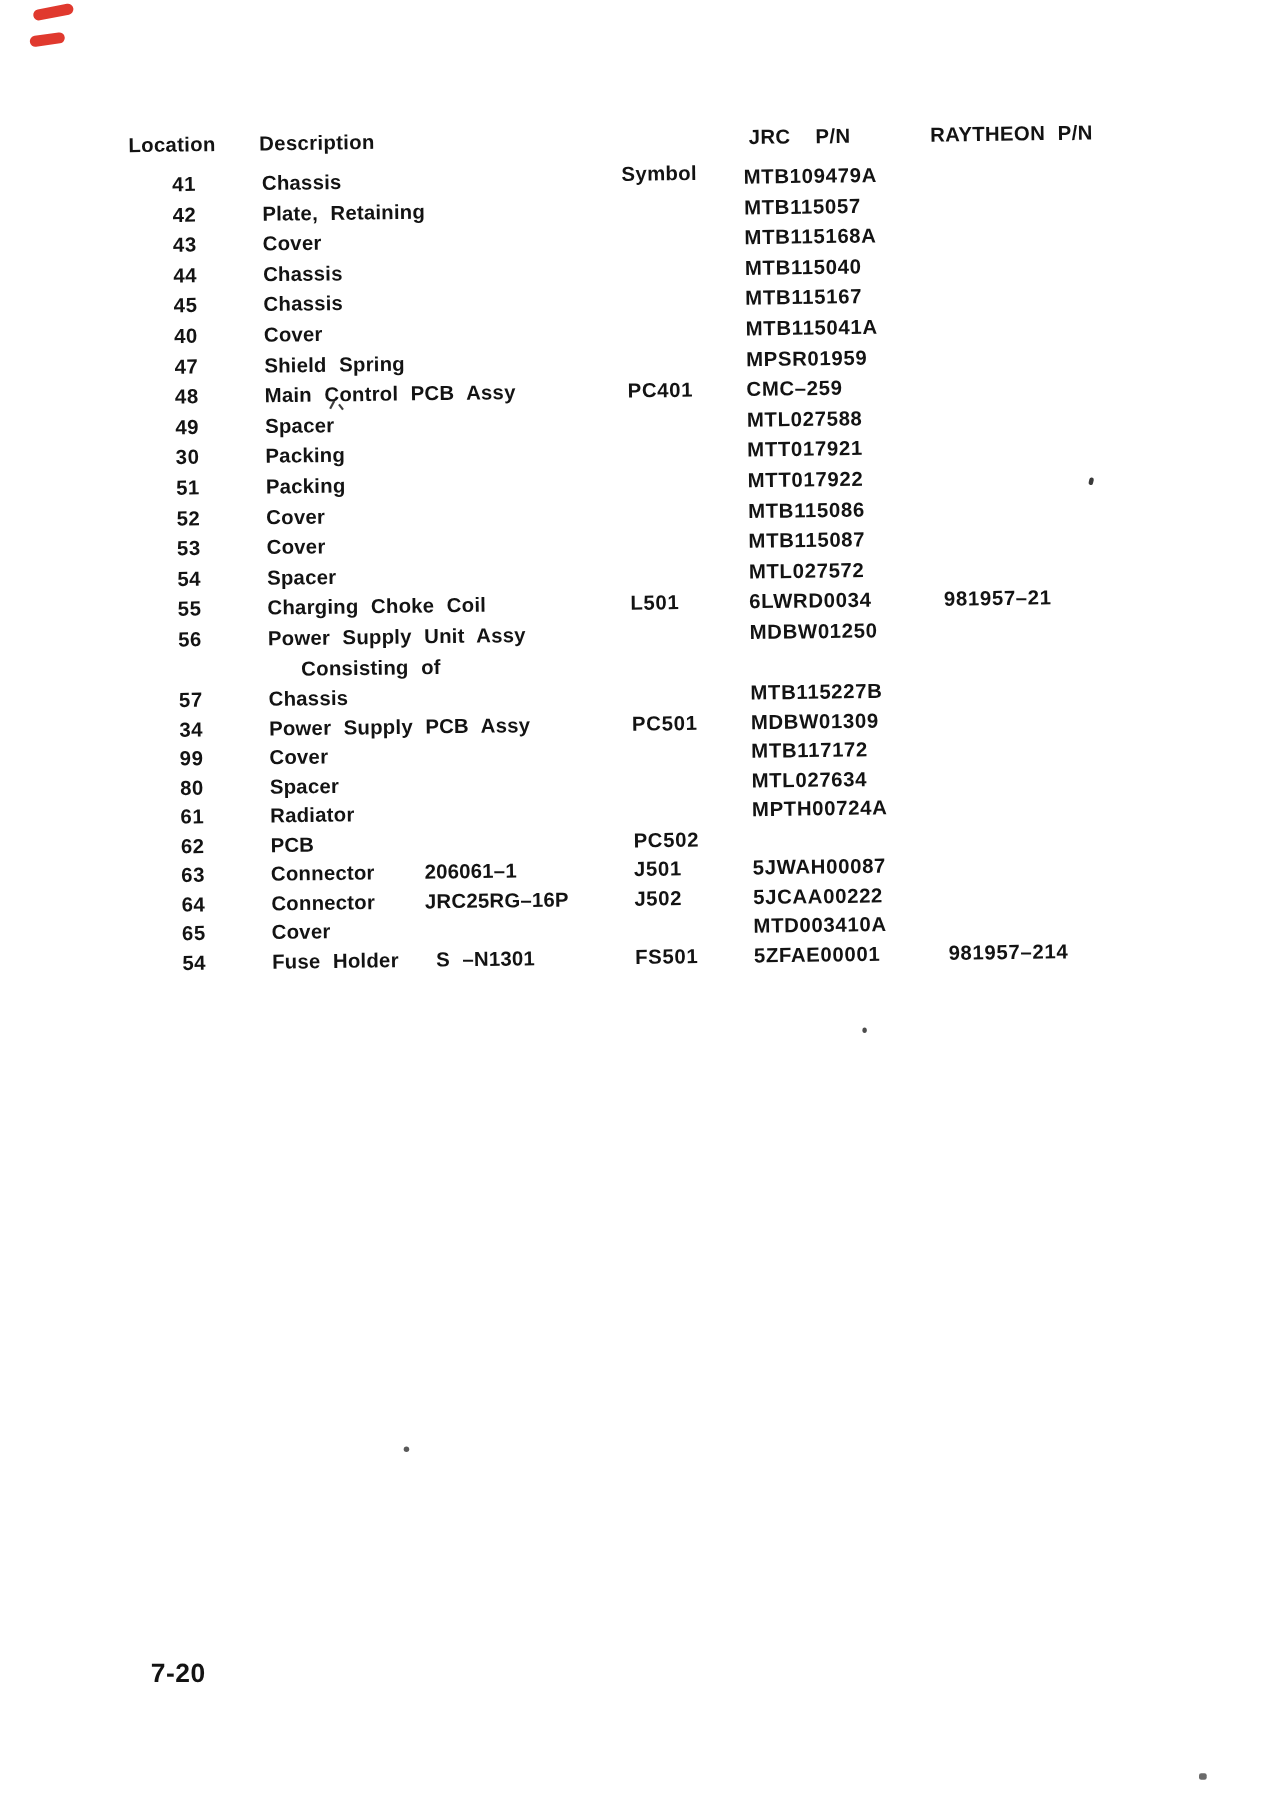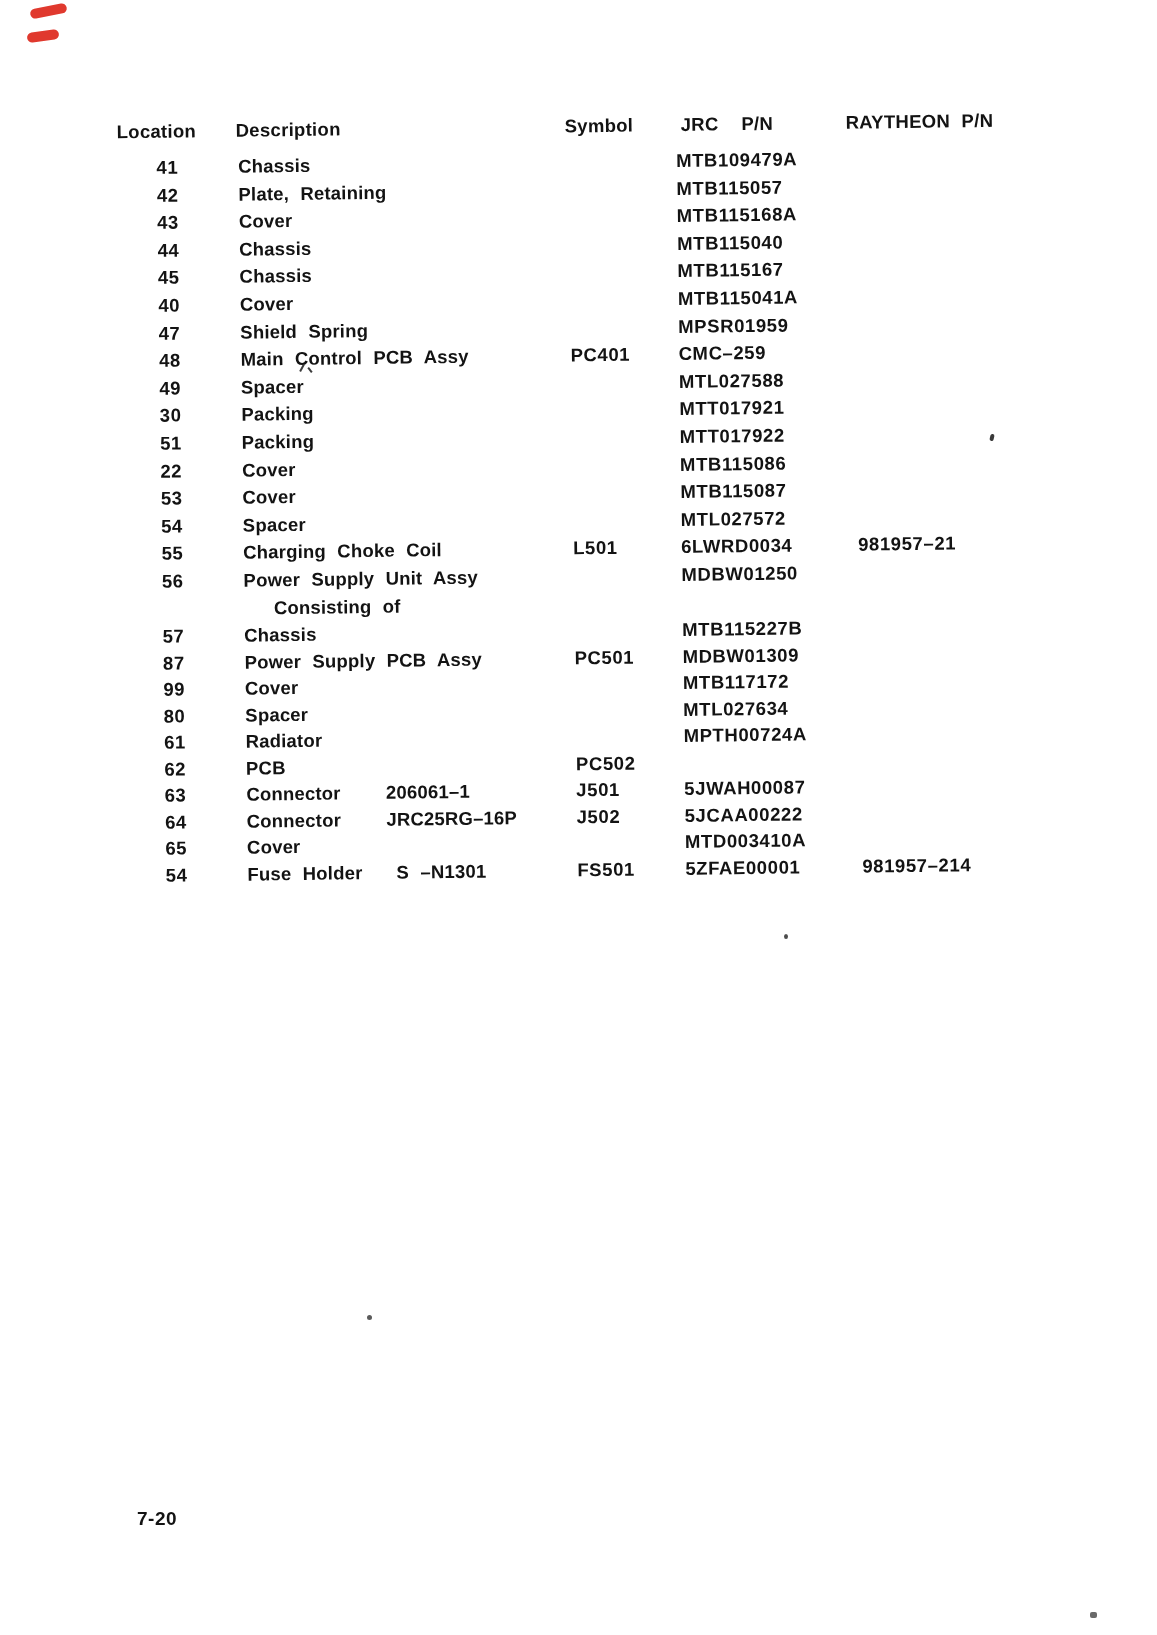--- a/index.html
+++ b/index.html
@@ -17,39 +17,39 @@
     transform-origin:140px 160px;
   }
   .thead{position:absolute;left:0;top:121px;height:26px;width:100%;}
   .thead .hcell{
     position:absolute;top:0;
     font-size:18.5px;font-weight:700;
     white-space:pre;word-spacing:6px;letter-spacing:0.3px;
   }
   .h-loc{left:117px;}
   .h-desc{left:236px;}
-  .h-sym{left:565px;}
+  .h-sym{left:565px;margin-top:32px;}
   .h-jrc{left:681px;}
   .h-ray{left:846px;}
   #tbody{position:absolute;left:0;top:156px;width:100%;}
   .row{position:relative;width:100%;}
   .cell{
     position:absolute;top:0;
     font-size:18.5px;font-weight:600;
     line-height:24px;white-space:pre;
   }
   .c-loc{left:120px;width:58px;text-align:right;letter-spacing:0.5px;}
   .c-desc{left:238px;word-spacing:6px;letter-spacing:0.2px;}
   .c-desc.indent{left:268px;}
   .c-sym{left:568px;letter-spacing:0.6px;}
   .c-jrc{left:676px;letter-spacing:0.6px;}
   .c-ray{left:853px;letter-spacing:0.6px;}
   .footer{
     position:absolute;left:137px;top:1508px;
-    font-size:19px;font-weight:700;letter-spacing:0.5px;
+    font-size:24px;font-weight:700;letter-spacing:0.5px;
   }
   
   .red-mark{position:absolute;border-radius:5px;}
   .rm1{left:30px;top:6px;width:37px;height:10px;transform:rotate(-11deg);}
   .rm2{left:27px;top:31px;width:32px;height:10px;transform:rotate(-8deg);}
   
   .speck{position:absolute;border-radius:50%;}
   .sq-stroke{position:absolute;width:2px;height:8px;background:#3c3c3c;}
   .sq1{left:301px;top:364px;transform:rotate(28deg);}
   .sq2{left:309px;top:367px;transform:rotate(-38deg);height:6px;}
@@ -125,21 +125,21 @@
           <span class="cell c-loc">30</span>
           <span class="cell c-desc">Packing</span>
           <span class="cell c-jrc">MTT017921</span>
         </div>
         <div class="row" style="height: 27.6px;">
           <span class="cell c-loc">51</span>
           <span class="cell c-desc">Packing</span>
           <span class="cell c-jrc">MTT017922</span>
         </div>
         <div class="row" style="height: 27.6px;">
-          <span class="cell c-loc">22</span>
+          <span class="cell c-loc">52</span>
           <span class="cell c-desc">Cover</span>
           <span class="cell c-jrc">MTB115086</span>
         </div>
         <div class="row" style="height: 27.6px;">
           <span class="cell c-loc">53</span>
           <span class="cell c-desc">Cover</span>
           <span class="cell c-jrc">MTB115087</span>
         </div>
         <div class="row" style="height: 27.6px;">
           <span class="cell c-loc">54</span>
@@ -160,21 +160,21 @@
         </div>
         <div class="row" style="height: 27.6px;">
           <span class="cell c-desc indent">Consisting of</span>
         </div>
         <div class="row" style="height: 26.5px;">
           <span class="cell c-loc">57</span>
           <span class="cell c-desc">Chassis</span>
           <span class="cell c-jrc">MTB115227B</span>
         </div>
         <div class="row" style="height: 26.5px;">
-          <span class="cell c-loc">87</span>
+          <span class="cell c-loc">34</span>
           <span class="cell c-desc">Power Supply PCB Assy</span>
           <span class="cell c-sym">PC501</span>
           <span class="cell c-jrc">MDBW01309</span>
         </div>
         <div class="row" style="height: 26.5px;">
           <span class="cell c-loc">99</span>
           <span class="cell c-desc">Cover</span>
           <span class="cell c-jrc">MTB117172</span>
         </div>
         <div class="row" style="height: 26.5px;">

